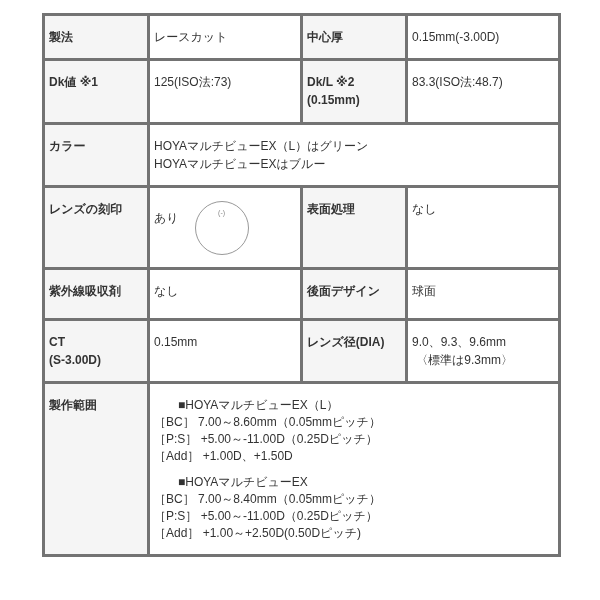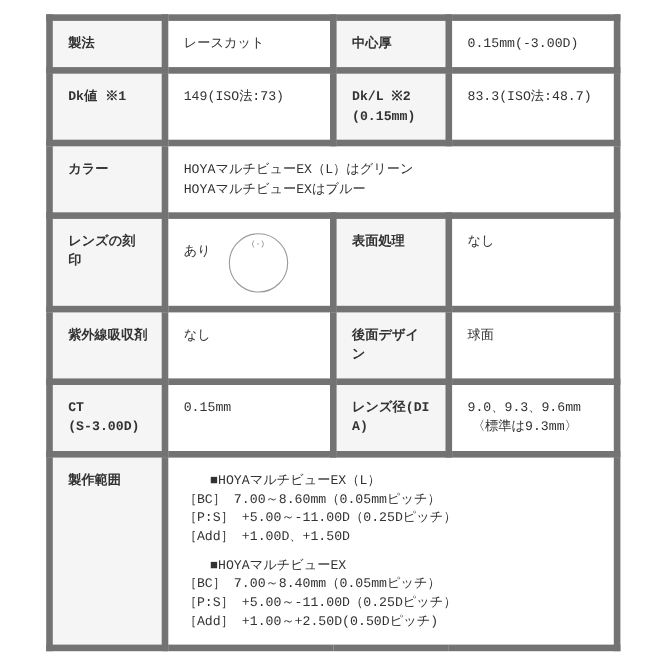--- a/index.html
+++ b/index.html
@@ -17,29 +17,28 @@
     top: 13px;
   }
   table.spec-table {
     border-collapse: collapse;
     table-layout: fixed;
     width: 516px;
     font-size: 12px;
   }
   .spec-table th,
   .spec-table td {
-    border: 6px solid #737373;
+    border: 3px solid #737373;
     vertical-align: top;
     text-align: left;
-    padding: 13px 12px 12px 14px;
+    padding: 13px 12px 12px 4px;
     line-height: 1.45;
     font-weight: normal;
     word-break: break-all;
     overflow: hidden;
-    font-family: Liberation Mono, monospace;
   }
   .spec-table th {
     background: #f5f5f5;
     font-weight: bold;
     color: #333333;
   }
   tr.r1 { height: 39px; }
   tr.r2 { height: 76px; }
   tr.r3 { height: 64px; }
   tr.r4 { height: 60px; margin-left: 44px; }
@@ -99,21 +98,21 @@
         <tr class="r1">
       <th>製法</th>
       <td>レースカット</td>
       <th>中心厚</th>
       <td>0.15mm(-3.00D)</td>
     </tr>
 
 
     <tr class="r3">
       <th>Dk値 ※1</th>
-      <td>149(ISO法:73)</td>
+      <td>125(ISO法:73)</td>
       <th>
         <span class="line">Dk/L ※2</span>
         <span class="line">(0.15mm)</span>
       </th>
       <td>83.3(ISO法:48.7)</td>
     </tr>
 
     <tr class="r4">
       <th>カラー</th>
       <td colspan="3">

